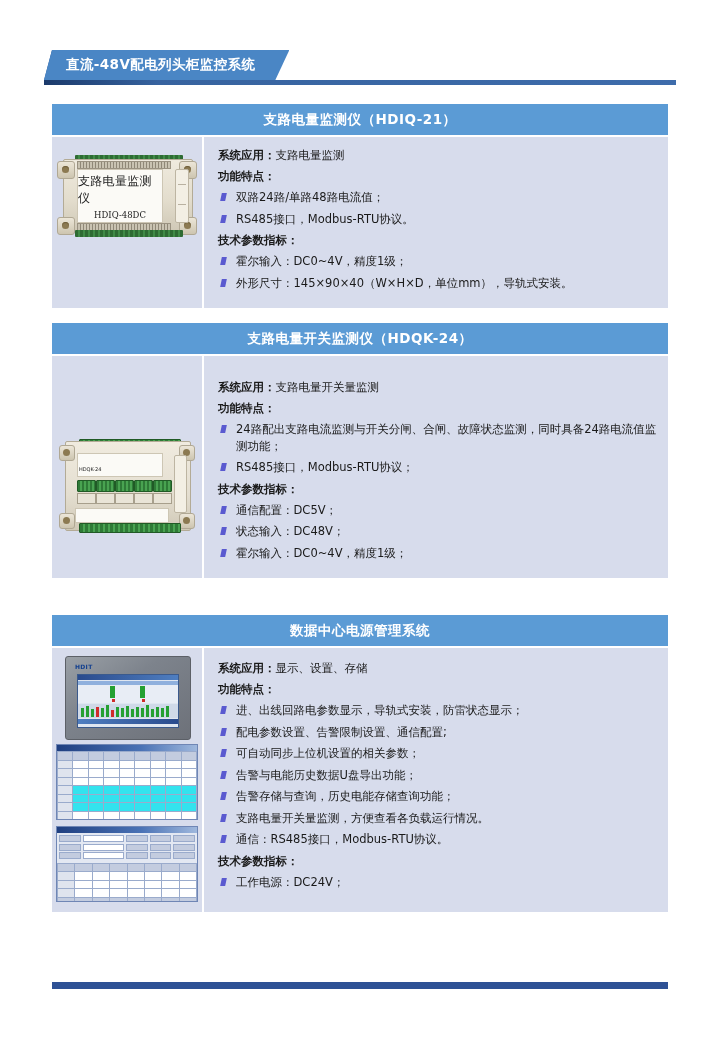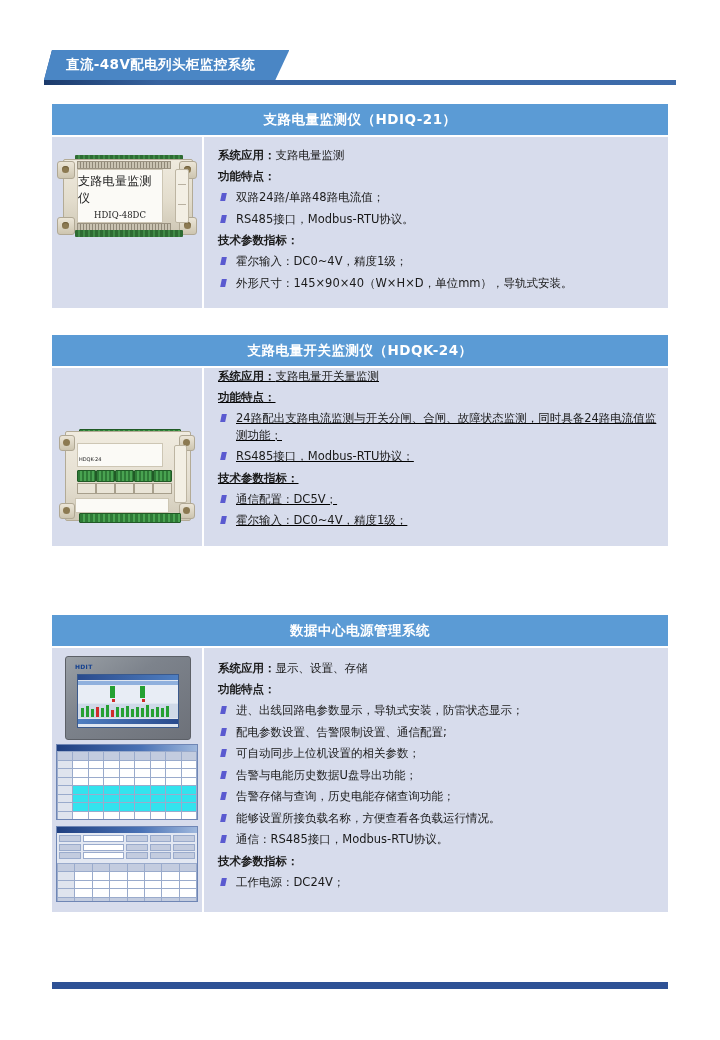--- a/index.html
+++ b/index.html
@@ -285,21 +285,21 @@
             <span class="bullet-txt">霍尔输入：DC0~4V，精度1级；</span>
           </div>
         <div class="bullet-row">
             <span class="bullet"></span>
             <span class="bullet-txt">外形尺寸：145×90×40（W×H×D，单位mm），导轨式安装。</span>
           </div>
       </div>
     </div>
   </div>
 
-  <div class="section" style="top:335px;border-radius:23px;">
+  <div class="section" style="top:323px;border-radius:23px;">
     <div class="sec-head">支路电量开关监测仪（HDQK-24）</div>
     <div class="sec-body">
       <div class="cell-img" style="align-items:center;padding-top:46px;">
         <div class="dev2">
           <div class="gt greenbar"></div>
           <div class="body"></div>
           <div class="ear" style="left:2px;top:12px;">
               <i></i>
             </div>
           <div class="ear" style="right:2px;top:12px;">
@@ -321,35 +321,39 @@
           <div class="sq" style="left:20px;"></div>
           <div class="sq" style="left:39px;"></div>
           <div class="sq" style="left:58px;"></div>
           <div class="sq" style="left:77px;"></div>
           <div class="sq" style="left:96px;"></div>
           <div class="botlabel"></div>
           <div class="side"></div>
           <div class="gb greenbar"></div>
         </div>
       </div>
-      <div class="cell-txt" style="padding-top:0;text-decoration:underline;">
+      <div class="cell-txt" style="padding-top:23px;">
         <div class="lbl"><span>系统应用：</span><span class="normal">支路电量开关量监测</span></div>
         <div class="lbl">功能特点：</div>
         <div class="bullet-row">
             <span class="bullet"></span>
             <span class="bullet-txt">24路配出支路电流监测与开关分闸、合闸、故障状态监测，同时具备24路电流值监测功能；</span>
           </div>
         <div class="bullet-row">
             <span class="bullet"></span>
             <span class="bullet-txt">RS485接口，Modbus-RTU协议；</span>
           </div>
         <div class="lbl">技术参数指标：</div>
         <div class="bullet-row">
             <span class="bullet"></span>
             <span class="bullet-txt">通信配置：DC5V；</span>
+          </div>
+        <div class="bullet-row">
+            <span class="bullet"></span>
+            <span class="bullet-txt">状态输入：DC48V；</span>
           </div>
         <div class="bullet-row">
             <span class="bullet"></span>
             <span class="bullet-txt">霍尔输入：DC0~4V，精度1级；</span>
           </div>
       </div>
     </div>
   </div>
 
   <div class="section" style="top:615px;">
@@ -604,21 +608,21 @@
         <div class="bullet-row">
             <span class="bullet"></span>
             <span class="bullet-txt">告警与电能历史数据U盘导出功能；</span>
           </div>
         <div class="bullet-row">
             <span class="bullet"></span>
             <span class="bullet-txt">告警存储与查询，历史电能存储查询功能；</span>
           </div>
         <div class="bullet-row">
             <span class="bullet"></span>
-            <span class="bullet-txt">能够设置所接负载名称，方便查看各负载运行情况。</span>
+            <span class="bullet-txt">支路电量开关量监测，方便查看各负载运行情况。</span>
           </div>
         <div class="bullet-row">
             <span class="bullet"></span>
             <span class="bullet-txt">通信：RS485接口，Modbus-RTU协议。</span>
           </div>
         <div class="lbl">技术参数指标：</div>
         <div class="bullet-row">
             <span class="bullet"></span>
             <span class="bullet-txt">工作电源：DC24V；</span>
           </div>

